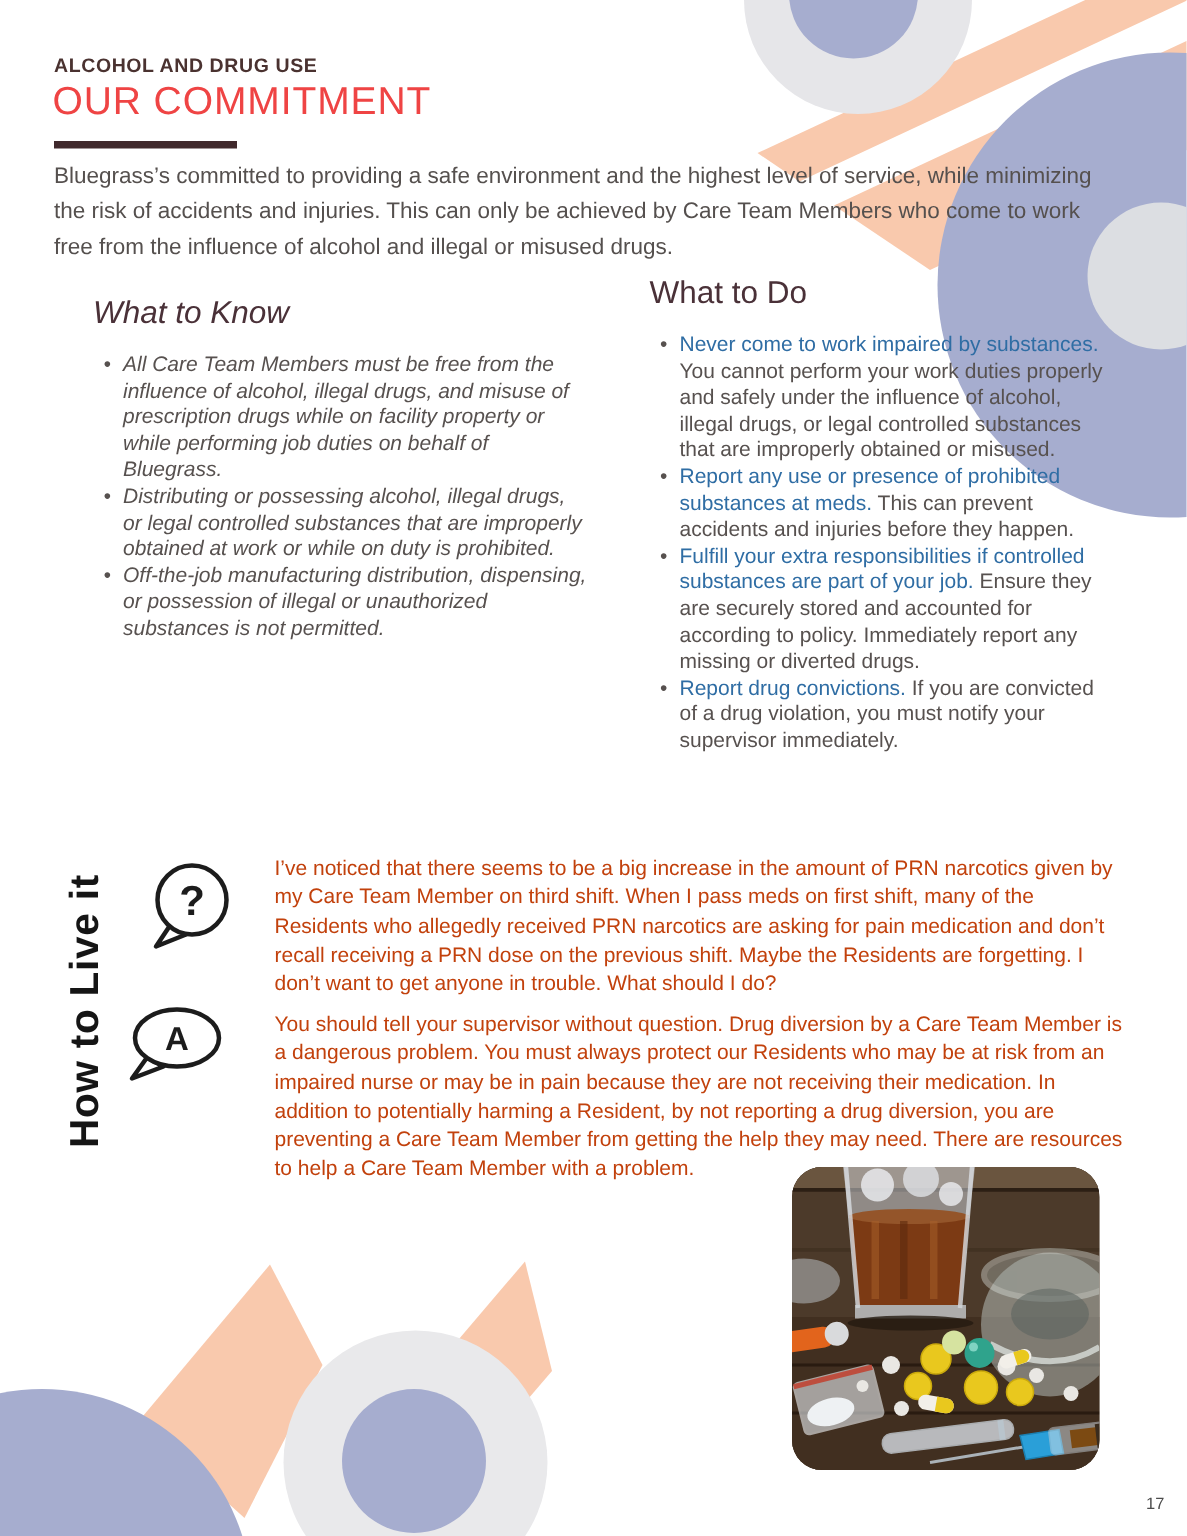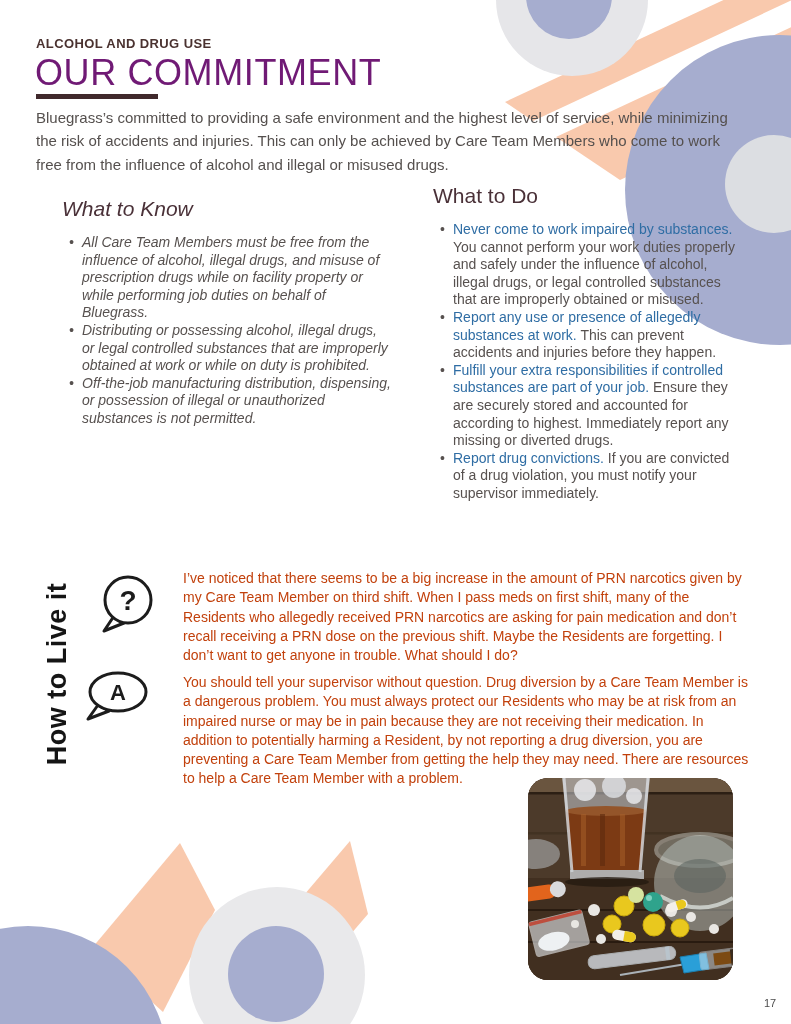--- a/index.html
+++ b/index.html
@@ -4,21 +4,21 @@
 <style>
   html,body{margin:0;padding:0;}
   body{
     width:791px;height:1024px;position:relative;overflow:hidden;background:#ffffff;
     font-family:"Liberation Sans", sans-serif;
   }
   .deco{position:absolute;left:0;top:0;z-index:0;}
   .layer{position:absolute;z-index:1;}
 
   .eyebrow{left:36px;top:36px;font-size:13px;font-weight:700;letter-spacing:.4px;color:#4a3230;}
-  .title{left:35px;top:52px;font-size:36px;font-weight:400;letter-spacing:.6px;color:#701a75;}
+  .title{left:35px;top:52px;font-size:26px;font-weight:400;letter-spacing:.6px;color:#ef4444;}
   .title-underline{left:36px;top:94px;width:122px;height:5px;background:#40292c;}
   .intro{left:36px;top:106px;width:702px;font-size:15px;line-height:1.55;color:#55504e;margin:0;}
 
   .col h2{margin:0;font-size:21px;font-weight:500;color:#4a3138;}
   .col ul{list-style:none;margin:13px 0 0 0;padding:0 0 0 20px;}
   .col li{position:relative;font-size:14px;line-height:17.6px;color:#57514f;}
   .col li::before{content:"\2022";position:absolute;left:-13px;color:#57514f;}
   .know{left:62px;top:197px;width:330px;font-style:italic;}
   .do{left:433px;top:184px;width:302px;}
   .do .lead{color:#2f6da4;text-align:right;}
@@ -70,22 +70,22 @@
     <li>All Care Team Members must be free from the influence of alcohol, illegal drugs, and misuse of prescription drugs while on facility property or while performing job duties on behalf of Bluegrass.</li>
     <li>Distributing or possessing alcohol, illegal drugs, or legal controlled substances that are improperly obtained at work or while on duty is prohibited.</li>
     <li>Off-the-job manufacturing distribution, dispensing, or possession of illegal or unauthorized substances is not permitted.</li>
   </ul>
 </section>
 
 <section class="layer col do">
   <h2>What to Do</h2>
   <ul>
     <li><span class="lead">Never come to work impaired by substances.</span> <span>You cannot perform your work duties properly and safely under the influence of alcohol, illegal drugs, or legal controlled substances that are improperly obtained or misused.</span></li>
-    <li><span class="lead">Report any use or presence of allegedly substances at work.</span> <span>This can prevent accidents and injuries before they happen.</span></li>
-    <li><span class="lead">Fulfill your extra responsibilities if controlled substances are part of your job.</span> <span>Ensure they are securely stored and accounted for according to highest. Immediately report any missing or diverted drugs.</span></li>
+    <li><span class="lead">Report any use or presence of prohibited substances at meds.</span> <span>This can prevent accidents and injuries before they happen.</span></li>
+    <li><span class="lead">Fulfill your extra responsibilities if controlled substances are part of your job.</span> <span>Ensure they are securely stored and accounted for according to policy. Immediately report any missing or diverted drugs.</span></li>
     <li><span class="lead">Report drug convictions.</span> <span>If you are convicted of a drug violation, you must notify your supervisor immediately.</span></li>
   </ul>
 </section>
 
 <div class="layer live-label">How to Live it</div>
 
 <svg class="layer bubble-q" width="58" height="62" viewBox="0 0 58 62">
   <path d="M16,44 L6,59 L26,51 Z" fill="#ffffff" stroke="#1c1c1c" stroke-width="3" stroke-linejoin="round"></path>
   <circle cx="30" cy="28" r="23" fill="#ffffff" stroke="#1c1c1c" stroke-width="3"></circle>
   <text x="30" y="38" text-anchor="middle" font-size="28" font-weight="600" fill="#1c1c1c">?</text>

